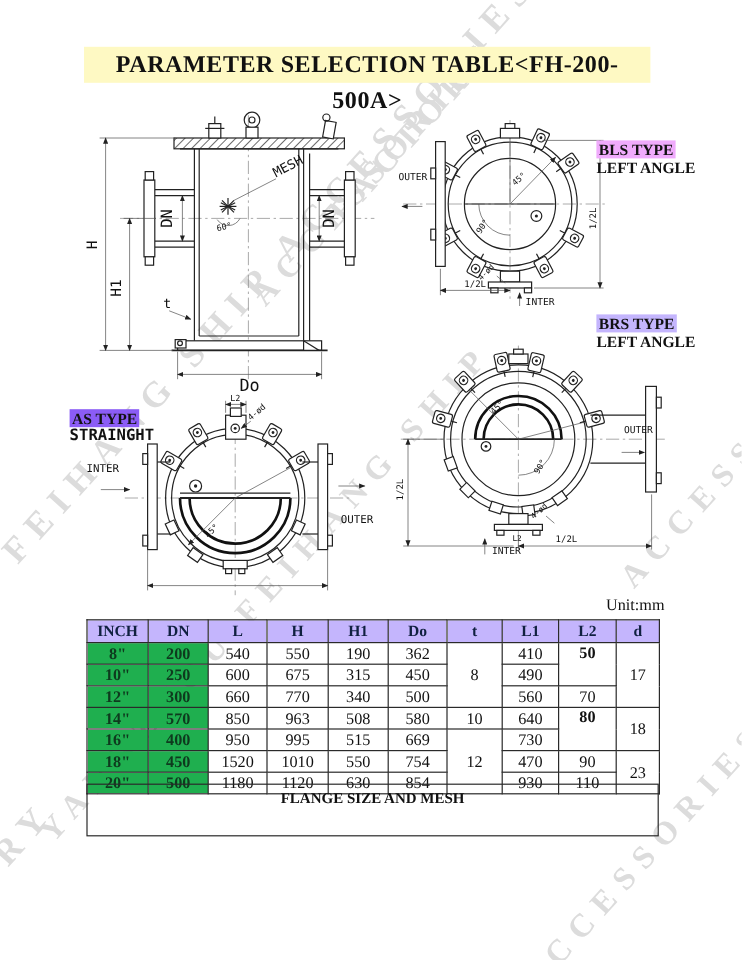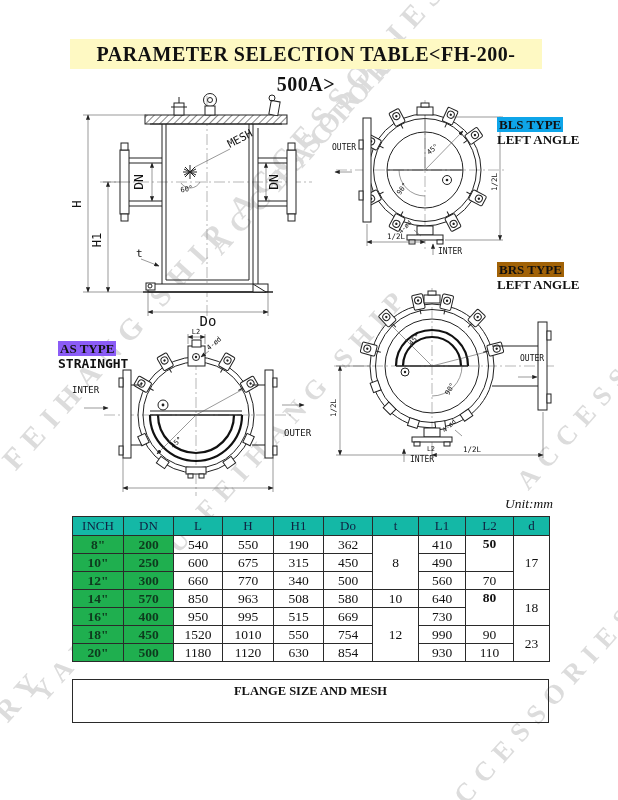--- a/index.html
+++ b/index.html
@@ -15,44 +15,44 @@
   .layer{position:absolute;inset:0;z-index:1;}
 
   
   .title{position:absolute;left:70px;top:39px;width:472px;height:30px;
          background:#fef9c3;text-align:center;line-height:30px;
          font-size:20px;font-weight:bold;color:#111;letter-spacing:.5px;}
 
   
   .typelab{position:absolute;font-weight:bold;font-size:13px;line-height:15px;color:#111;}
   .typelab .tag{display:inline-block;padding:0 2px;}
-  .tag-bls{background:#0ea5e9;}
-  .tag-brs{background:#a16207;}
+  .tag-bls{background:#f0abfc;}
+  .tag-brs{background:#c4b5fd;}
   .tag-as{background:#8b5cf6;}
   .typelab .sub{display:block;}
   .sub-mono{font-family:"DejaVu Sans Mono",monospace;font-size:13px;font-weight:bold;letter-spacing:0;}
 
   
-  .unit{position:absolute;left:505px;top:496px;width:90px;font-size:13.5px;color:#111;font-style:italic;}
+  .unit{position:absolute;left:505px;top:496px;width:90px;font-size:13.5px;color:#111;}
 
   
   table.param{position:absolute;left:72px;top:516px;width:477px;border-collapse:collapse;
               table-layout:fixed;z-index:2;}
   table.param th,table.param td{border:1px solid #2a2a2a;text-align:center;padding:0;
               font-size:13.5px;color:#111;overflow:hidden;}
-  table.param th{height:18px;background:#14b8a6;color:#102040;font-weight:normal;font-size:13px;}
+  table.param th{height:18px;background:#c4b5fd;color:#102040;font-weight:bold;font-size:13px;}
   table.param td{height:17px;background:transparent;line-height:15px;}
   table.param td.g{background:#1faf4f;font-weight:bold;color:#0e3a1e;}
   table.param td.vt{vertical-align:top;font-weight:bold;}
   table.param{border:1.5px solid #222;}
 
   
   .footer{position:absolute;left:72px;top:653px;width:475px;height:38px;
           border:1px solid #2a2a2a;text-align:center;font-weight:bold;
-          font-size:12.5px;line-height:15px;padding-top:4px;color:#111;z-index:2;margin-top:26px;}
+          font-size:12.5px;line-height:15px;padding-top:4px;color:#111;z-index:2;}
 
   
   svg.draw{position:absolute;overflow:visible;}
   .s{stroke:#222;fill:none;stroke-width:1;}
   .s2{stroke:#222;fill:none;stroke-width:1.5;}
   .thin{stroke:#555;fill:none;stroke-width:.6;}
   .cl{stroke:#888;fill:none;stroke-width:.6;stroke-dasharray:11 3 2 3;}
   .wh{fill:#fff;stroke:#222;stroke-width:1;}
   .dk{fill:#222;stroke:none;}
   .ma{stroke:#111;fill:none;stroke-width:2.2;}
@@ -494,21 +494,21 @@
           <td rowspan="3">12</td>
           <td>730</td>
         </tr>
         <tr>
           <td class="g">18"</td>
           <td class="g">450</td>
           <td>1520</td>
           <td>1010</td>
           <td>550</td>
           <td>754</td>
-          <td>990</td>
+          <td>470</td>
           <td>90</td>
           <td rowspan="2">23</td>
         </tr>
         <tr>
           <td class="g">20"</td>
           <td class="g">500</td>
           <td>1180</td>
           <td>1120</td>
           <td>630</td>
           <td>854</td>

